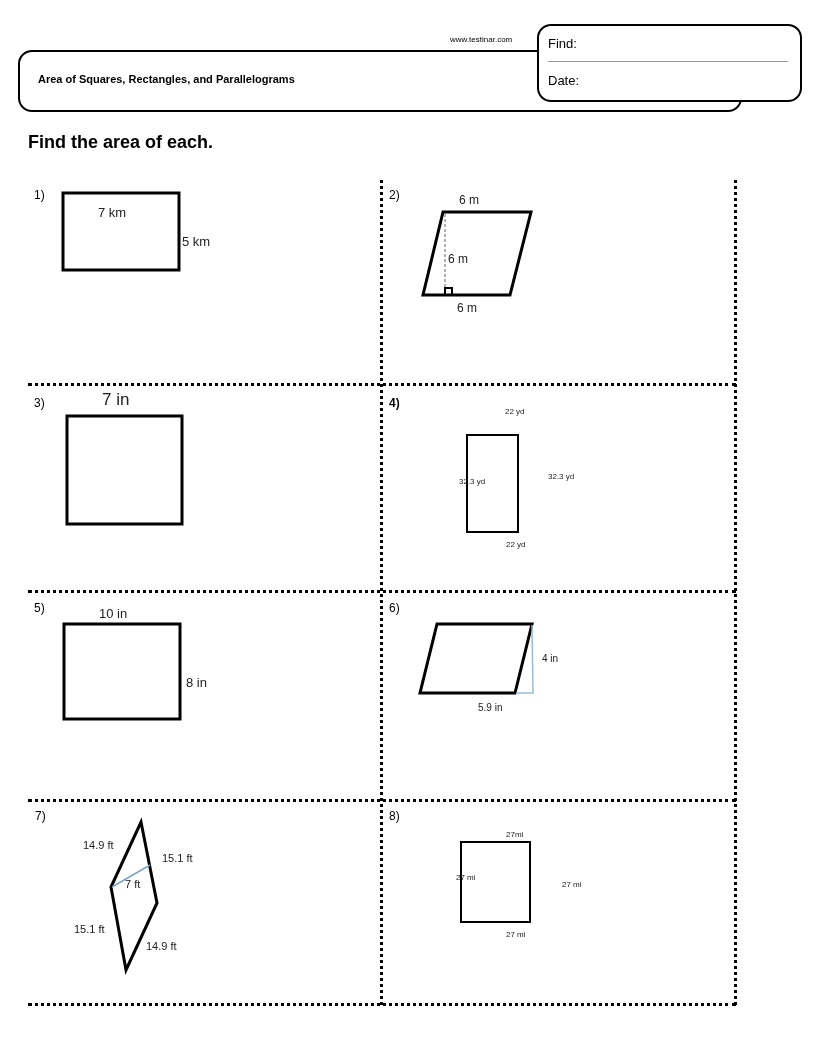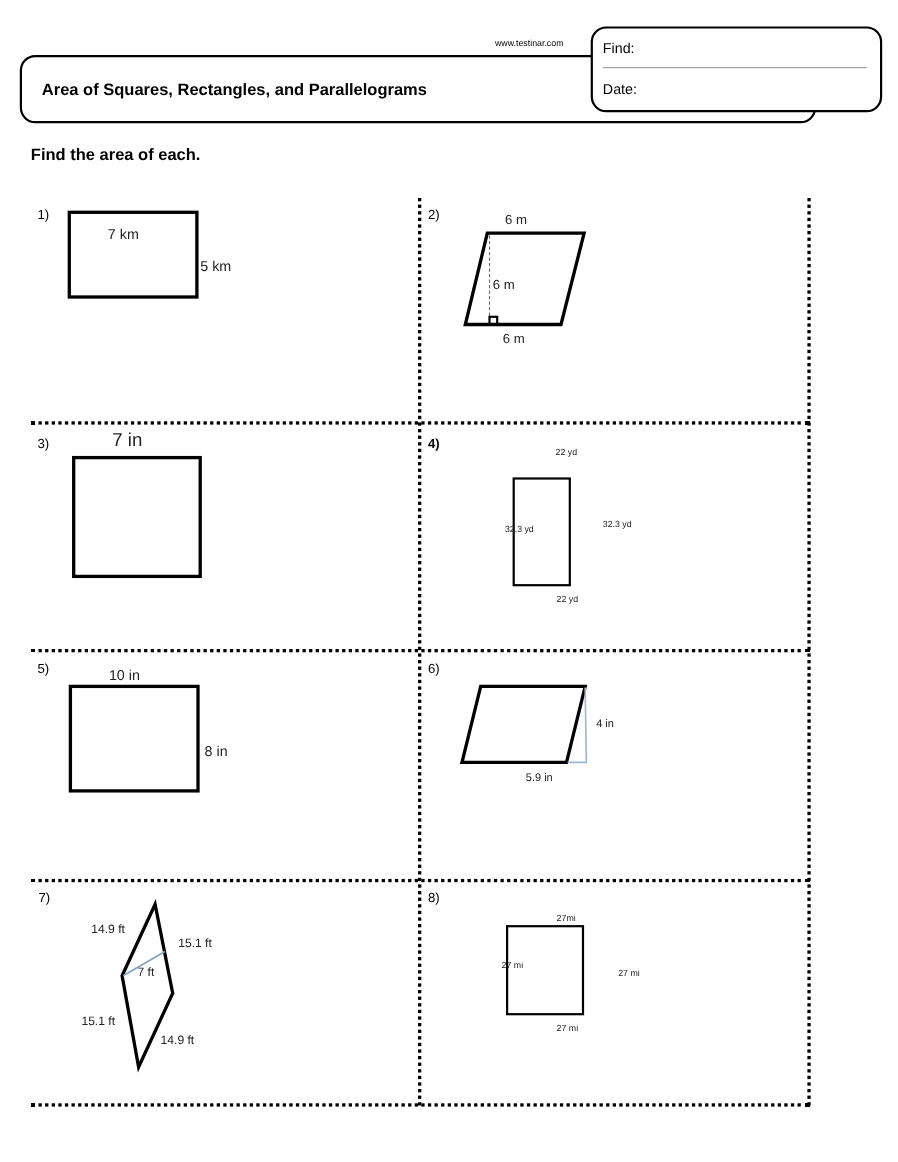--- a/index.html
+++ b/index.html
@@ -1,26 +1,26 @@
 <!DOCTYPE html>
 <html><head>
 <meta charset="utf-8">
 <style>
   html, body { margin:0; padding:0; background:#ffffff; }
   body { width:816px; height:1056px; position:relative; overflow:hidden;
          font-family:"Liberation Sans", sans-serif; color:#000; }
   .abs { position:absolute; }
   .title-box { left:18px; top:50px; width:720px; height:58px; border:2px solid #000; border-radius:14px; background:#fff; }
-  .title-text { left:38px; top:73px; font-size:15px; font-weight:bold; }
+  .title-text { left:38px; top:73px; font-size:11px; font-weight:bold; }
   .website { left:450px; top:35px; font-size:8px; }
   .name-box { left:537px; top:24px; width:261px; height:74px; border:2px solid #000; border-radius:14px; background:#fff; }
   .name-label { left:548px; top:36px; font-size:13px; }
   .name-line { left:548px; top:61px; width:240px; height:1px; background:#999; }
   .date-label { left:548px; top:73px; font-size:13px; }
-  .instructions { left:28px; top:132px; font-size:15px; font-weight:bold; }
+  .instructions { left:28px; top:132px; font-size:18px; font-weight:bold; }
   .hline { height:0; border-top:3px dotted #000; }
   .vline { width:0; border-left:3px dotted #000; }
   .num { font-size:12px; }
   .lbl { font-size:13px; color:#222; white-space:nowrap; }
   .lbl-sm { font-size:8px; color:#222; white-space:nowrap;padding-left:23px; }
   svg { position:absolute; left:0; top:0; }
 </style>
 </head>
 <body>
 

